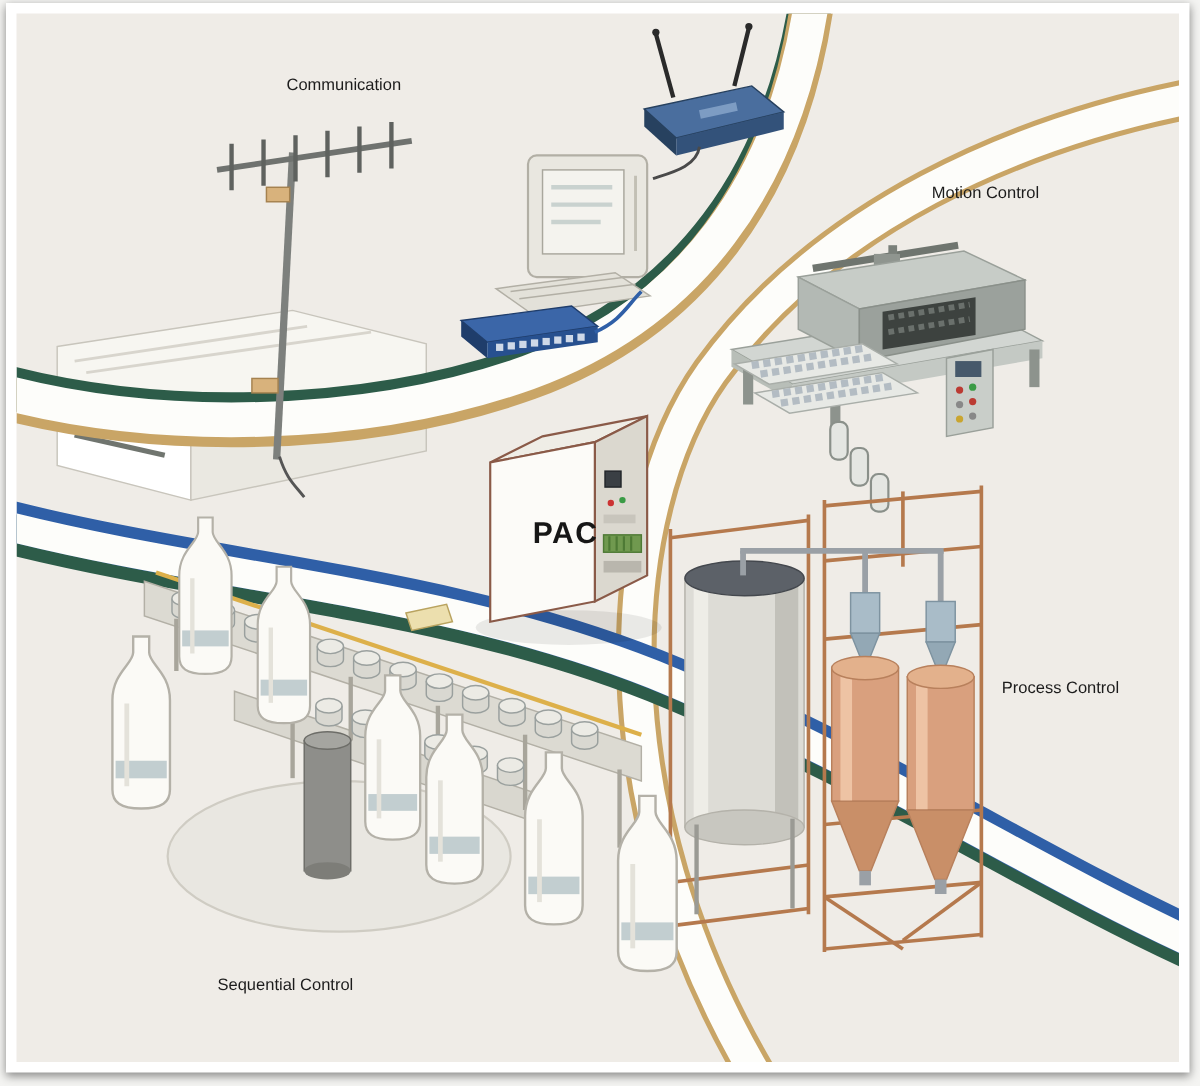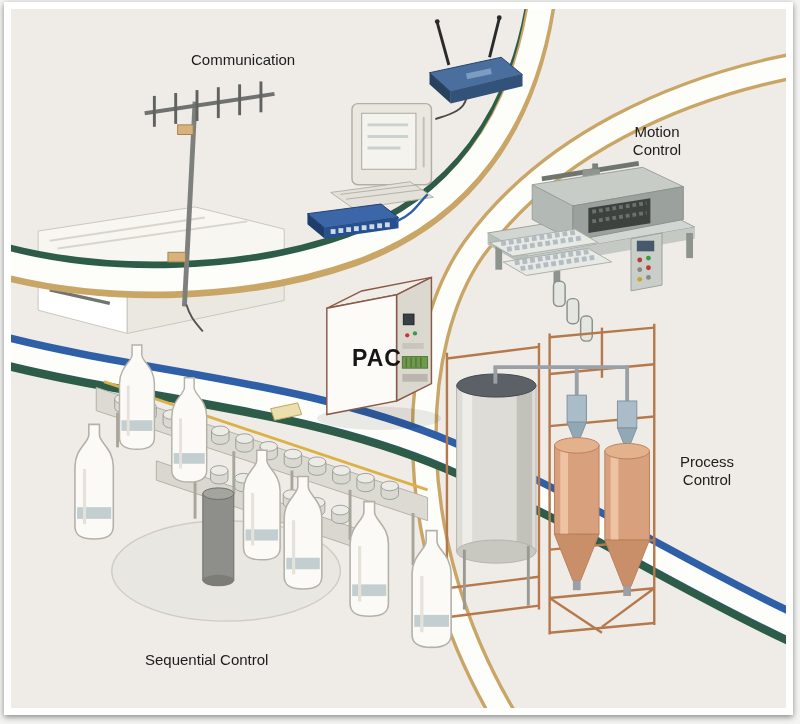--- a/index.html
+++ b/index.html
@@ -2,25 +2,25 @@
 <html style="--canvas-bg: #efece7; --label-text: #1c1c1c; --ribbon-green: #2d5c49; --ribbon-tan: #c9a566; --ribbon-blue: #2f5fa7; --tank-orange: #d9a07e; --device-blue: #34598c; --scaffold-brown: #b5794d;"><head>
 <meta charset="utf-8">
 <style>
   html,body{margin:0;padding:0;background:#ffffff;}
   .page{position:relative;width:800px;height:724px;background:#f4f4f2;overflow:hidden;
         font-family:"Liberation Sans",sans-serif;}
   .card{position:absolute;left:4px;top:2px;right:7px;bottom:9px;background:#ffffff;
         box-shadow:0 2px 6px rgba(0,0,0,0.45);}
   .canvas{position:absolute;inset:7px;background:var(--canvas-bg,#efece7);overflow:hidden;}
   .canvas svg{position:absolute;left:0;top:0;width:100%;height:100%;}
-  .lbl{position:absolute;color:var(--label-text,#1c1c1c);font-size:15px;line-height:1.2;
+  .lbl{position:absolute;color:var(--label-text,#1c1c1c);font-size:11px;line-height:1.2;
        white-space:pre-line;}
   .lbl.center{text-align:center;}
   .pac-lbl{position:absolute;left:330px;top:336px;width:72px;text-align:center;
-           font-size:23px;font-weight:600;letter-spacing:1px;color:#161616;}
+           font-size:20px;font-weight:600;letter-spacing:1px;color:#161616;}
   
   .rib{fill:none;stroke-linecap:round;}
   .rib-white{stroke:#fdfdfa;}
   .edge-green{stroke:var(--ribbon-green,#2d5c49);}
   .edge-tan{stroke:var(--ribbon-tan,#c9a566);}
   .edge-blue{stroke:var(--ribbon-blue,#2f5fa7);}
   .tankfill{fill:var(--tank-orange,#d9a07e);}
 </style>
 </head>
 <body>

